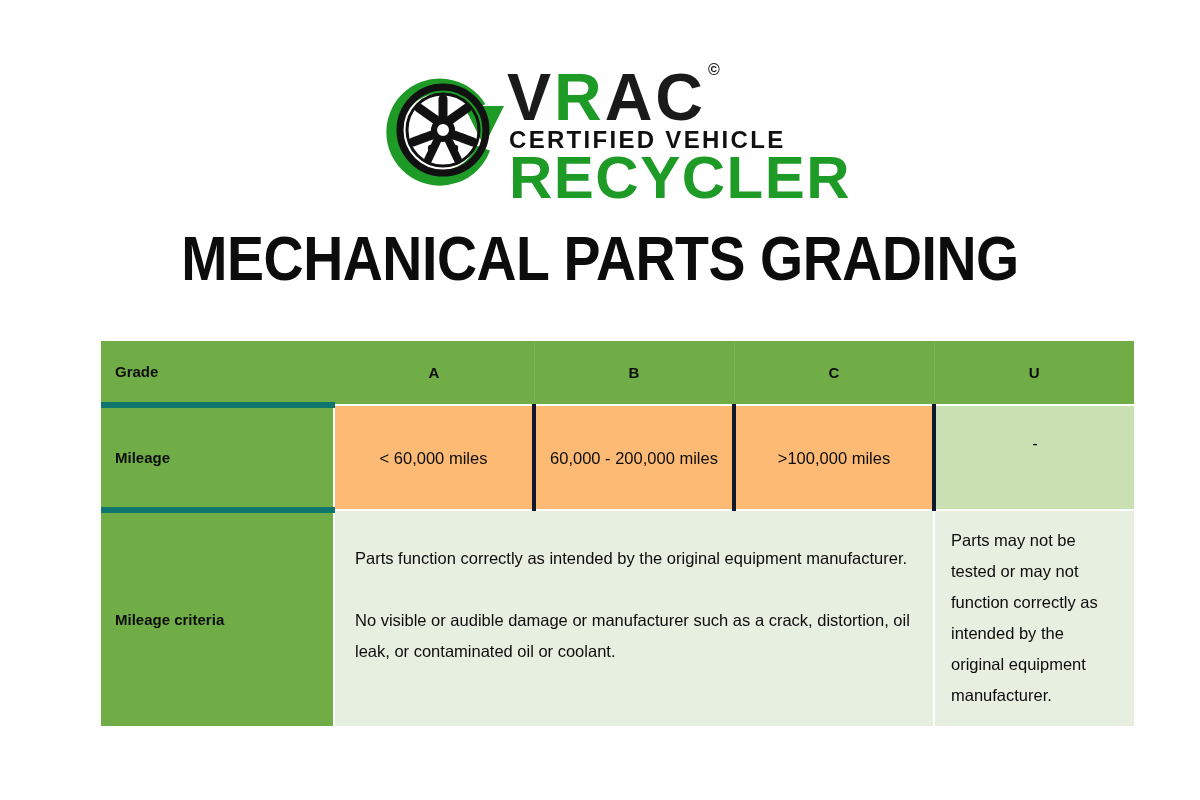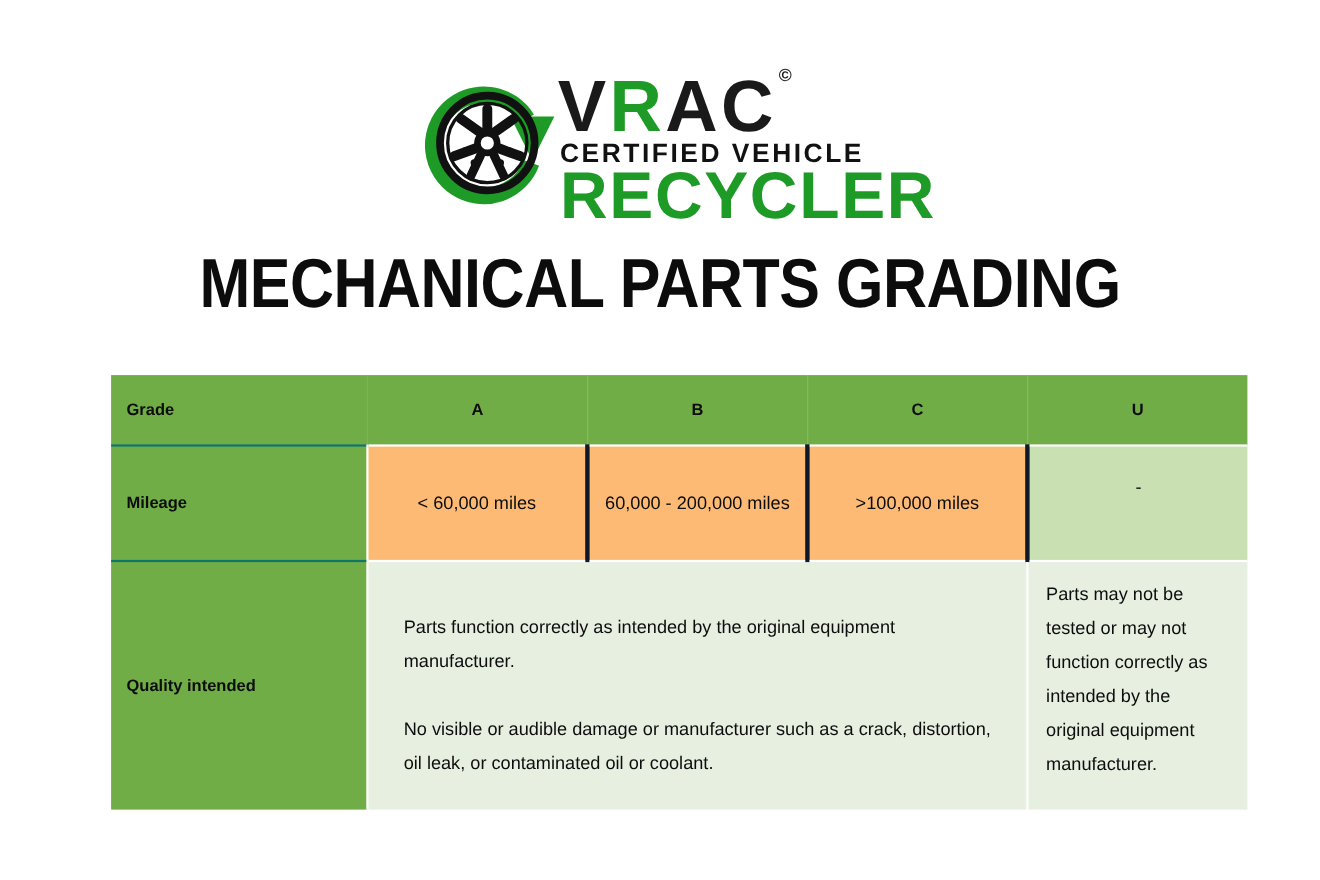--- a/index.html
+++ b/index.html
@@ -147,21 +147,21 @@
 
   
   td.rowlabel {
     background: #71ad47;
     font-family: "Liberation Sans", sans-serif;
     font-weight: bold;
     font-size: 15px;
     color: #0d0d0d;
     text-align: left;
     padding-left: 14px;
-    border-top: 2px solid #0f766e;
+    border-top: 6px solid #0f766e;
     border-right: 2px solid #ffffff;
   }
 
   
   td.mileage-cell {
     background: #fdba74;
     height: 105px;
     font-family: "Liberation Sans", sans-serif;
     font-size: 16.5px;
     line-height: 30px;
@@ -190,21 +190,21 @@
     vertical-align: top;
     padding: 28px 16px 10px 16px;
     border-top: 2px solid #ffffff;
     border-right: 2px solid #ffffff;
   }
   td.quality-cell.u-cell {
     background: #e7efe1;
     border-right: 0;
     padding: 14px 24px 10px 16px;
   }
-  td.quality-cell p { margin: 16px; }
+  td.quality-cell p { margin: 4px; }
   td.quality-cell p.gap { margin-top: 31px; }
 
   td.rowlabel.ql { height: 216px; }
 </style>
 </head>
 <body>
 
 <div class="page">
 
   <div class="logo-block">
@@ -269,21 +269,21 @@
 
       <tr>
         <td class="rowlabel">Mileage</td>
         <td class="mileage-cell">&lt; 60,000 miles</td>
         <td class="mileage-cell">60,000 - 200,000 miles</td>
         <td class="mileage-cell">&gt;100,000 miles</td>
         <td class="mileage-cell u-cell">-</td>
       </tr>
 
       <tr>
-        <td class="rowlabel ql">Quality intended</td>
+        <td class="rowlabel ql">Mileage criteria</td>
         <td class="quality-cell" colspan="3">
           <p>Parts function correctly as intended by the original equipment manufacturer.</p>
           <p class="gap">No visible or audible damage or manufacturer such as a crack, distortion, oil leak, or contaminated oil or coolant.</p>
         </td>
         <td class="quality-cell u-cell">Parts may not be tested or may not function correctly as intended by the original equipment manufacturer.</td>
       </tr>
     </tbody>
   </table>
 
 </div>

